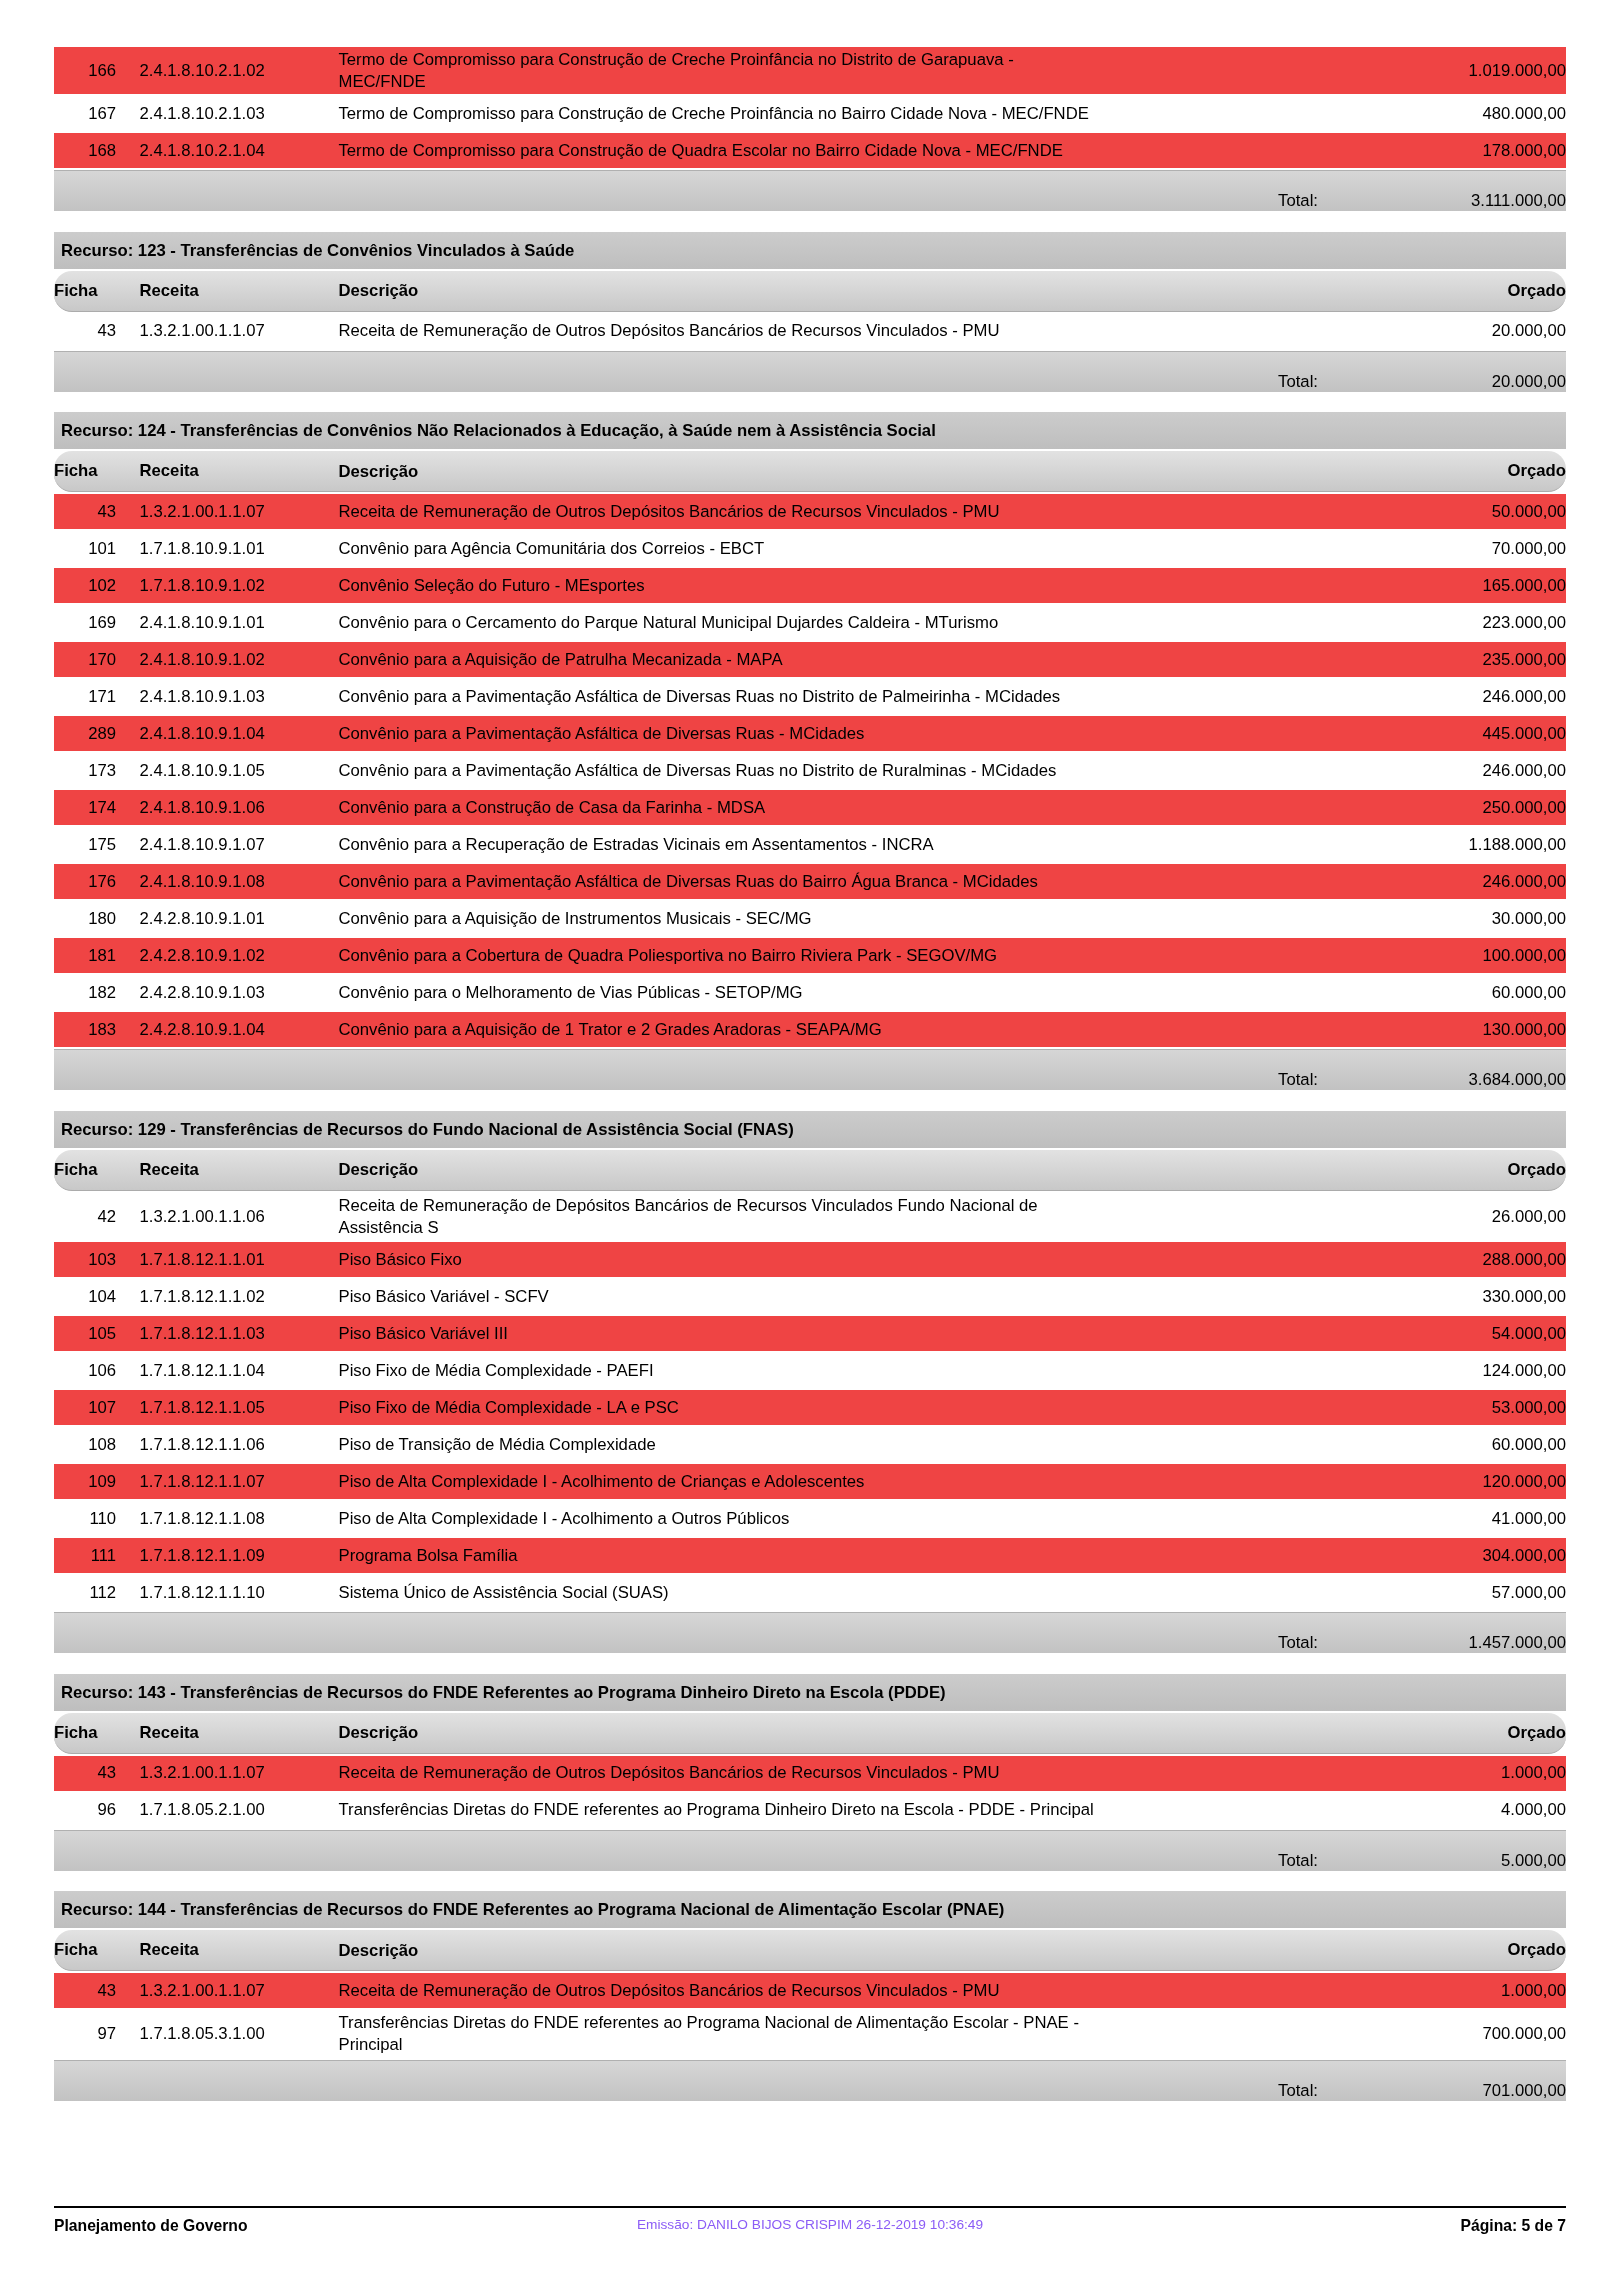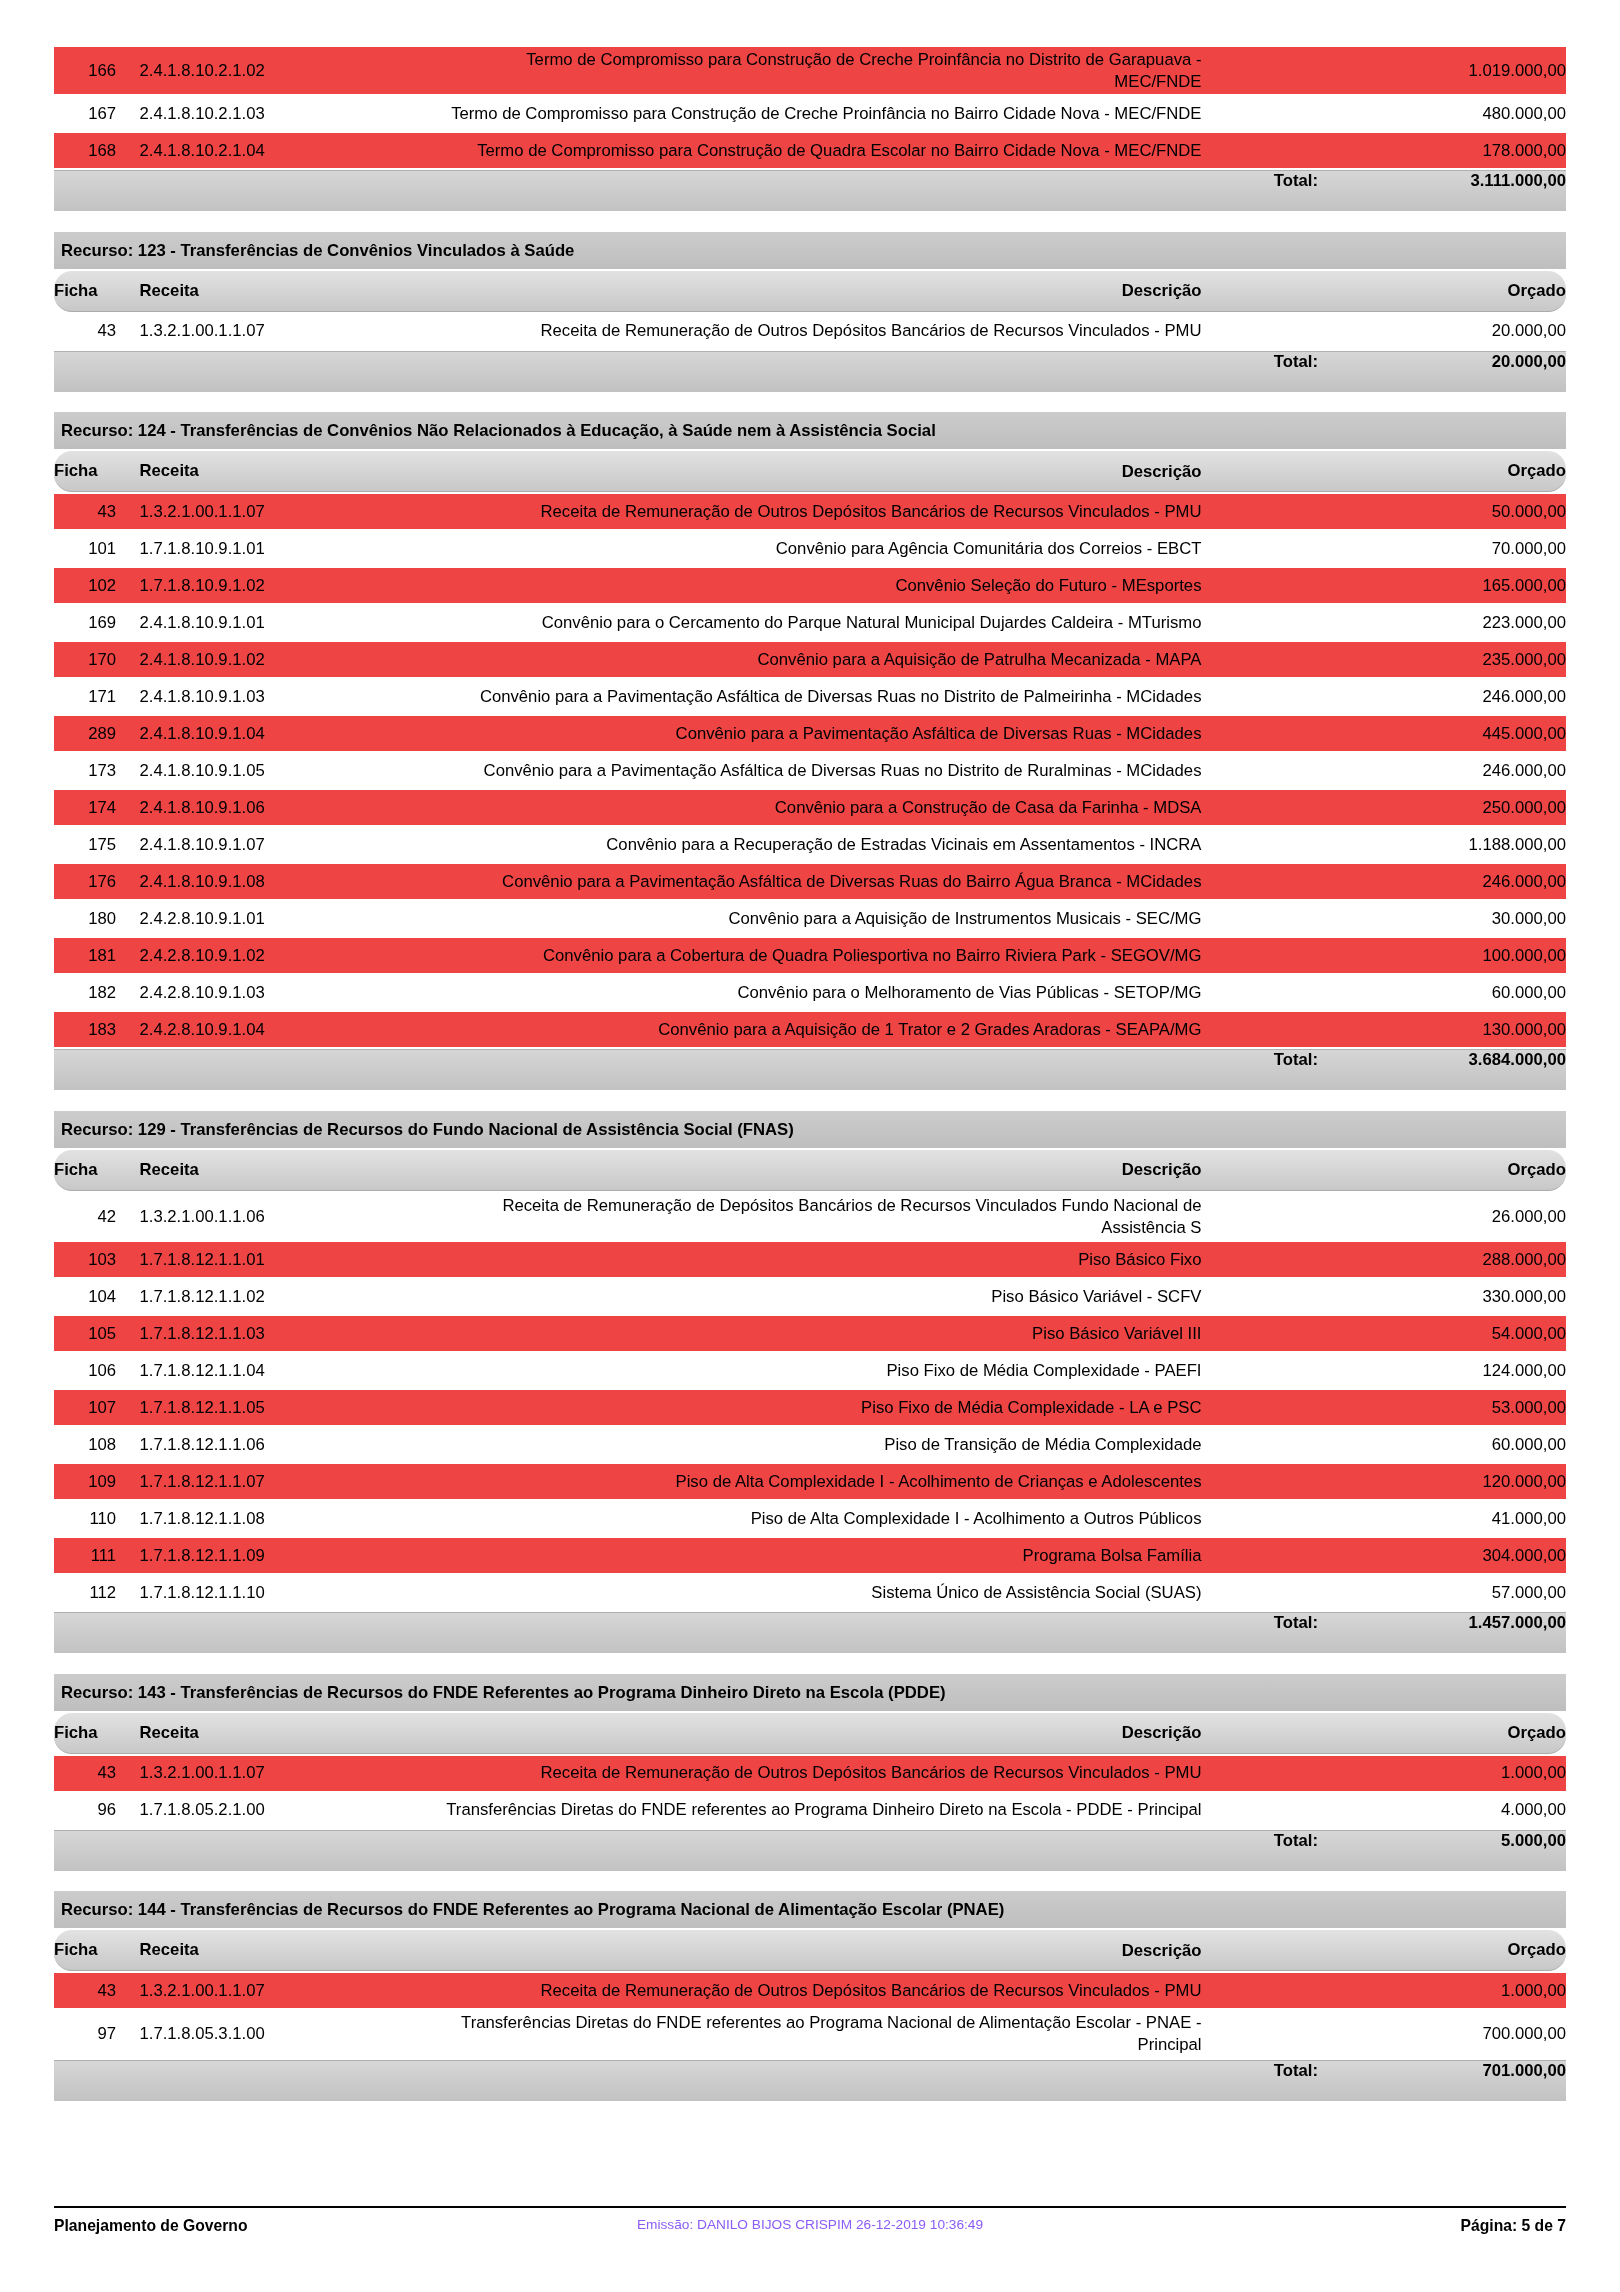--- a/index.html
+++ b/index.html
@@ -50,28 +50,28 @@
     min-height: 37px;
     padding: 2px 0;
     border-bottom: 2px solid #ffffff;
     box-sizing: border-box;
     background: #ffffff;
   }
   .row.stripe { background: #ef4444; }
   .c { display: block; }
   .c.ficha  { width: 62px;  text-align: right; flex-shrink: 0; }
   .c.receita{ width: 199px; margin-left: 23.5px; flex-shrink: 0; }
-  .c.desc   { width: 863px; flex-shrink: 0; white-space: pre-line; line-height: 21.6px; text-align: right; }
+  .c.desc   { width: 863px; flex-shrink: 0; white-space: pre-line; line-height: 21.6px; }
   .c.orcado { flex: 1; text-align: right; }
   .col-header .ficha { text-align: left; }
   .total-row {
     display: flex;
-    align-items: flex-start;
+    align-items: flex-end;
     height: 41px;
-    font-weight: bold;
+    font-weight: normal;
     background: linear-gradient(180deg, #d6d6d6, #c2c2c2);
     border-top: 1px solid #b0b0b0;
     box-sizing: border-box;
     padding-left: 15px;
   }
   .total-label { flex: 1; text-align: right; }
   .total-value { width: 248px; text-align: right; }
 
   .footer {
     position: absolute;

